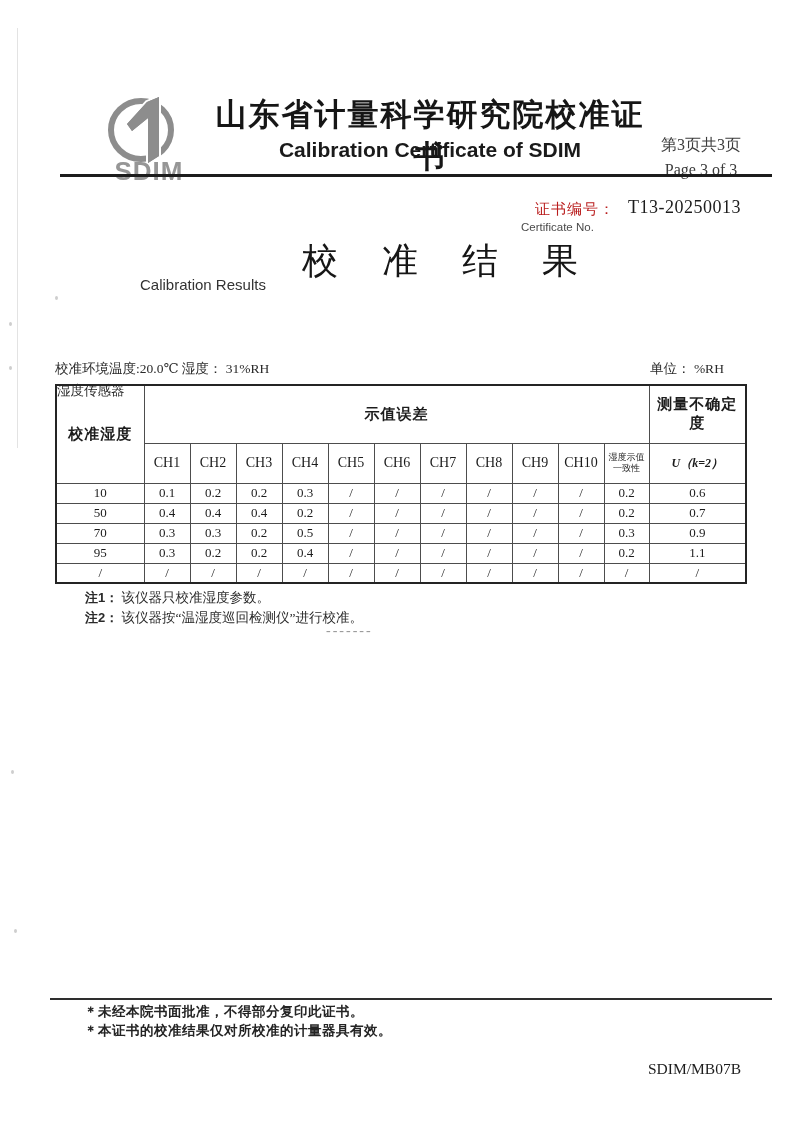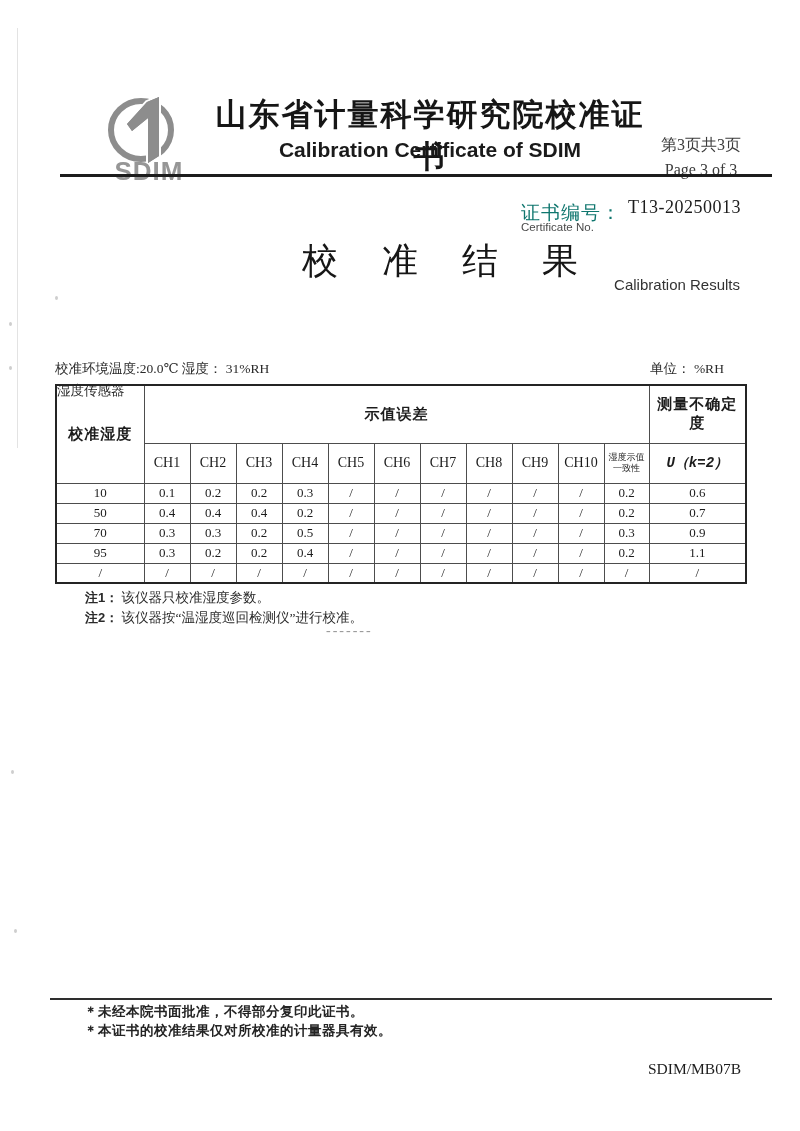--- a/index.html
+++ b/index.html
@@ -30,49 +30,49 @@
   .page-info {
     left: 642px; top: 133px; width: 118px; text-align: center;
     font-size: 16px; color: #3c3c3c; line-height: 1.55;
   }
   .double-rule {
     left: 60px; top: 174px; width: 712px; height: 3px;
     border-top: 2px solid #1c1c1c; border-bottom: 1px solid #1c1c1c;
   }
 
   
-  .cert-label-zh { left: 521px; top: 200px; font-size: 19px; color: #0f766e; letter-spacing: 1px; }
+  .cert-label-zh { left: 535px; top: 200px; font-size: 15px; color: #b91c1c; letter-spacing: 1px; }
   .cert-value { left: 628px; top: 197px; font-size: 18px; color: #1c1c1c; letter-spacing: .5px; }
   .cert-label-en { left: 521px; top: 221px; font-size: 11.5px; color: #4a4a4a;
     font-family: "Liberation Sans", "DejaVu Sans", sans-serif; }
 
   
   .section-zh { left: 140px; top: 237px; width: 600px; text-align: center;
     font-size: 36px; font-weight: normal; color: #161616; }
   .section-zh span { display: inline-block; letter-spacing: 44px; margin-right: -44px; }
-  .section-en { left: 140px; top: 276px; width: 600px; text-align: right;
+  .section-en { left: 140px; top: 276px; width: 600px; text-align: left;
     font-size: 15px; color: #333;
     font-family: "Liberation Sans", "DejaVu Sans", sans-serif; }
 
   
   .instrument { left: 57px; top: 342px; font-size: 13.5px; color: #2a2a2a; margin-top: 40px; }
   .environment { left: 55px; top: 360px; font-size: 13.5px; color: #2a2a2a; }
   .unit { left: 650px; top: 360px; width: 100px; font-size: 13.5px; color: #2a2a2a; }
 
   
   .cal-table-wrap { left: 55px; top: 384px; }
   table { border-collapse: collapse; table-layout: fixed; width: 690px;
     border: 2px solid #242424; }
   th, td { border: 1px solid #4d4d4d; text-align: center; vertical-align: middle;
     font-weight: normal; color: #1c1c1c; overflow: hidden; }
   .row-group th { height: 58px; font-size: 15px; font-weight: 600; letter-spacing: 1px; }
   .row-ch th { height: 40px; font-size: 14px; margin-left: 24px; }
   th.c-hum { font-size: 15px; font-weight: 600; }
   th.c-cons { font-size: 9px; line-height: 1.2; font-weight: normal; padding: 0 2px; }
-  th.c-u { font-size: 14px; font-style: italic; font-weight: 600; font-family: Liberation Mono, monospace; }
+  th.c-u { font-size: 12px; font-style: italic; font-weight: 600; }
   tbody td { height: 20px; font-size: 13px; }
 
   
   .note-line { left: 85px; font-size: 13.5px; color: #2a2a2a; }
   .note-line b { font-family: "Liberation Sans", "DejaVu Sans", sans-serif; font-size: 13px; }
   .dash-sep { left: 326px; top: 623px; font-size: 14px; color: #9a9a9a; letter-spacing: 2px; }
 
   
   .footer-rule { left: 50px; top: 998px; width: 722px; height: 2px; background: #2e2e2e; }
   .footer-note { left: 84px; font-size: 13.5px; color: #242424; letter-spacing: .5px; font-weight: bold; }

